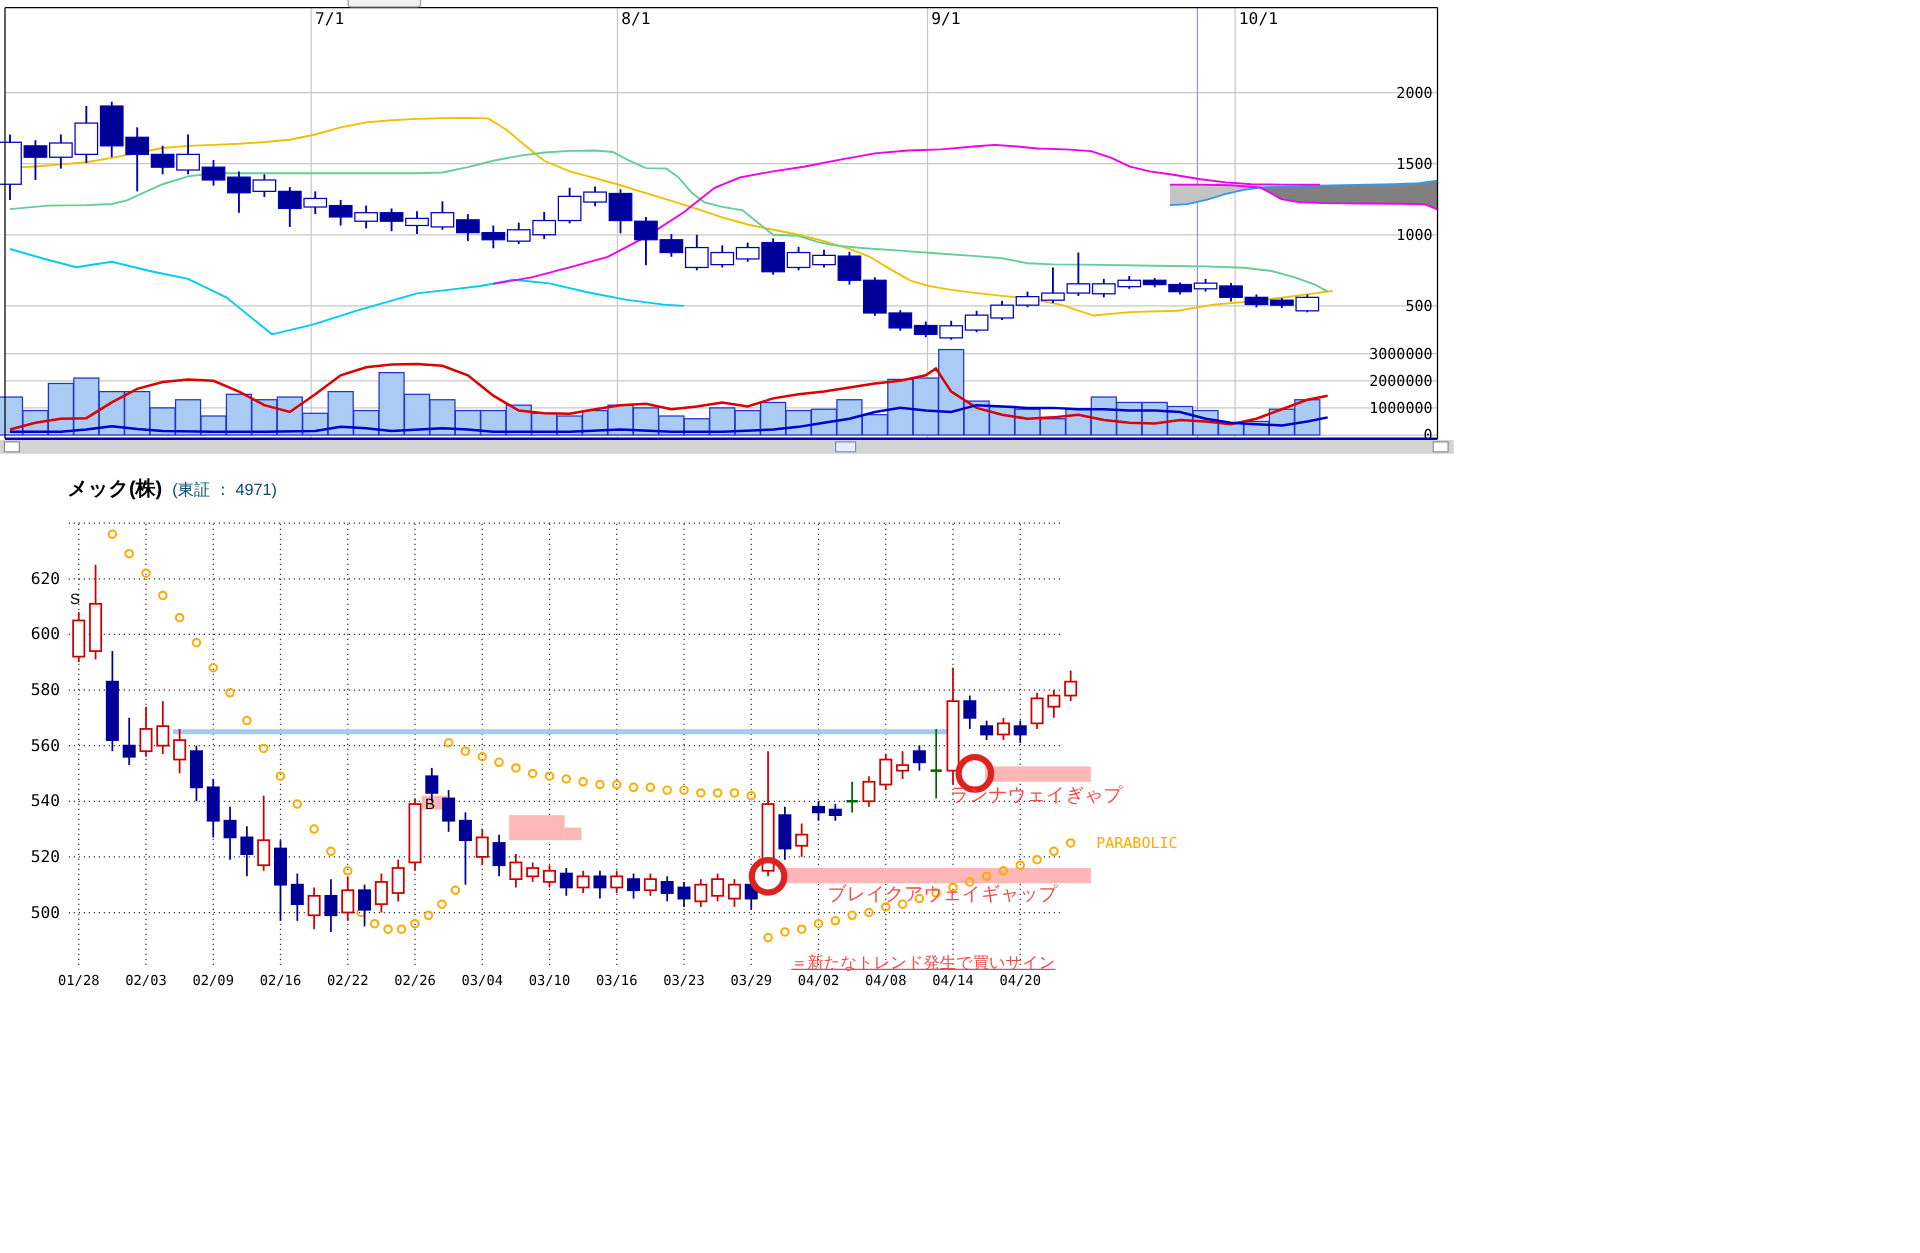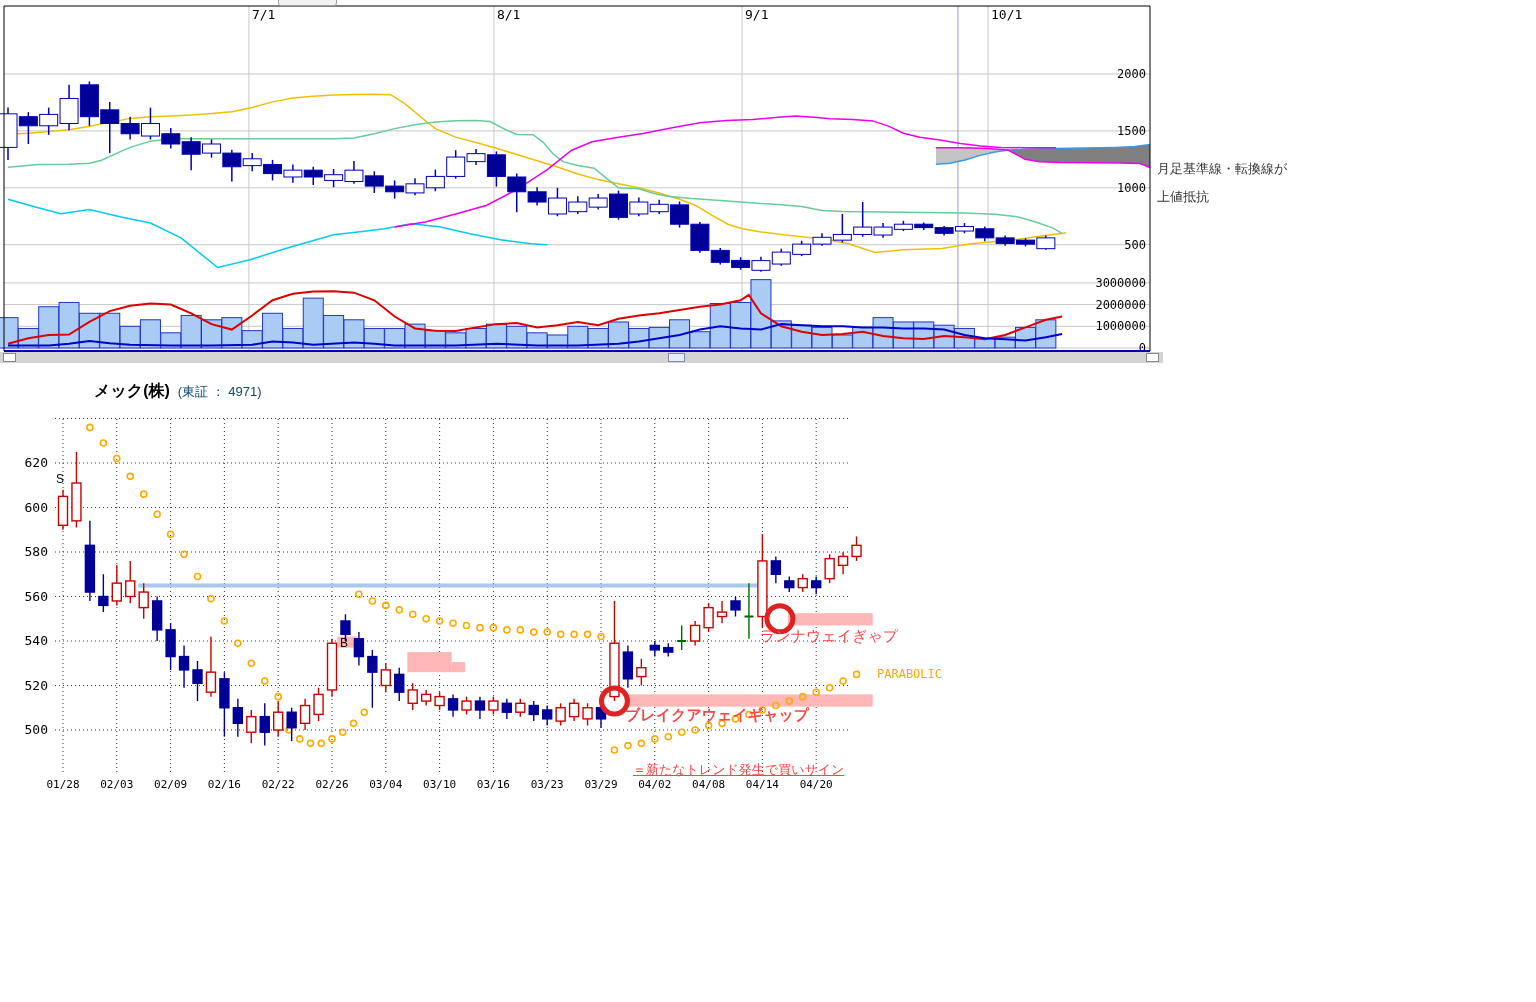--- a/index.html
+++ b/index.html
@@ -10,21 +10,21 @@
   .dlabel{font:13px "DejaVu Sans Mono",monospace;fill:#000;}
   .xtick{font:11px "DejaVu Sans Mono",monospace;fill:#000;}
   .partial-button{position:absolute;left:278px;top:-9px;width:57px;height:13px;
     border:1px solid #a0a0a0;border-radius:3px;background:#f2f2f2;}
   .scrollbar{position:absolute;left:0;top:352px;width:1163px;height:11px;background:#d4d4d4;}
   .sb-btn{position:absolute;top:1px;width:13px;height:9px;background:#fff;border:1px solid #888;box-sizing:border-box;}
   .sb-left{left:3px;} .sb-right{left:1146px;}
   .sb-thumb{position:absolute;top:1px;left:668px;width:17px;height:9px;background:#e6eefc;border:1px solid #88a;box-sizing:border-box;}
   .cloud-note{position:absolute;left:1157px;top:155px;font-size:13px;color:#333;line-height:28px;white-space:nowrap;}
   .title-row{position:absolute;left:54px;top:381px;white-space:nowrap;}
-  .stock-title{font-weight:bold;font-size:16px;color:#000;margin-left:40px;}
+  .stock-title{font-weight:bold;font-size:16px;color:#000;}
   .stock-sub{font-size:13px;color:#0c4a6e;margin-left:8px;}
   .jp-red{position:absolute;color:#ff4444;font-size:15px;white-space:nowrap;}
   .trend{font-size:13px;}
   .parab{position:absolute;color:#ffaa00;font:12px "DejaVu Sans Mono",monospace;white-space:nowrap;text-align:right;}
   .marker{position:absolute;color:#000;font:12px "Liberation Sans",sans-serif;}
 </style>
 </head>
 <body>
 
 <div class="canvas">
@@ -474,30 +474,26 @@
     </svg>
 
   <div class="partial-button"></div>
 
   <div class="scrollbar">
     <div class="sb-btn sb-left"></div>
     <div class="sb-thumb"></div>
     <div class="sb-btn sb-right"></div>
   </div>
 
-  <div class="cloud-note">
-    <div>月足基準線・転換線が</div>
-    <div>上値抵抗</div>
-  </div>
 
   <div class="title-row">
     <span class="stock-title">メック(株)</span><span class="stock-sub">(東証 ： 4971)</span>
   </div>
 
   <div class="marker" style="left:56px;top:472px;">S</div>
   <div class="marker" style="left:340px;top:636px;">B</div>
 
   <div class="jp-red" style="left:760px;top:627px;">ランナウェイぎゃプ</div>
-  <div class="jp-red" style="left:625px;top:706px;font-weight:bold;">ブレイクアウェイギャップ</div>
+  <div class="jp-red" style="left:662px;top:706px;">ブレイクアウェイギャップ</div>
   <div class="jp-red trend" style="left:633px;top:761px;text-decoration:underline;">＝新たなトレンド発生で買いサイン</div>
   <div class="parab" style="left:877px;top:667px;">PARABOLIC</div>
 
 </div>
 
 </body></html>

